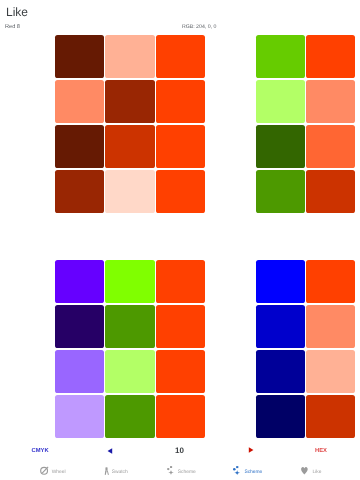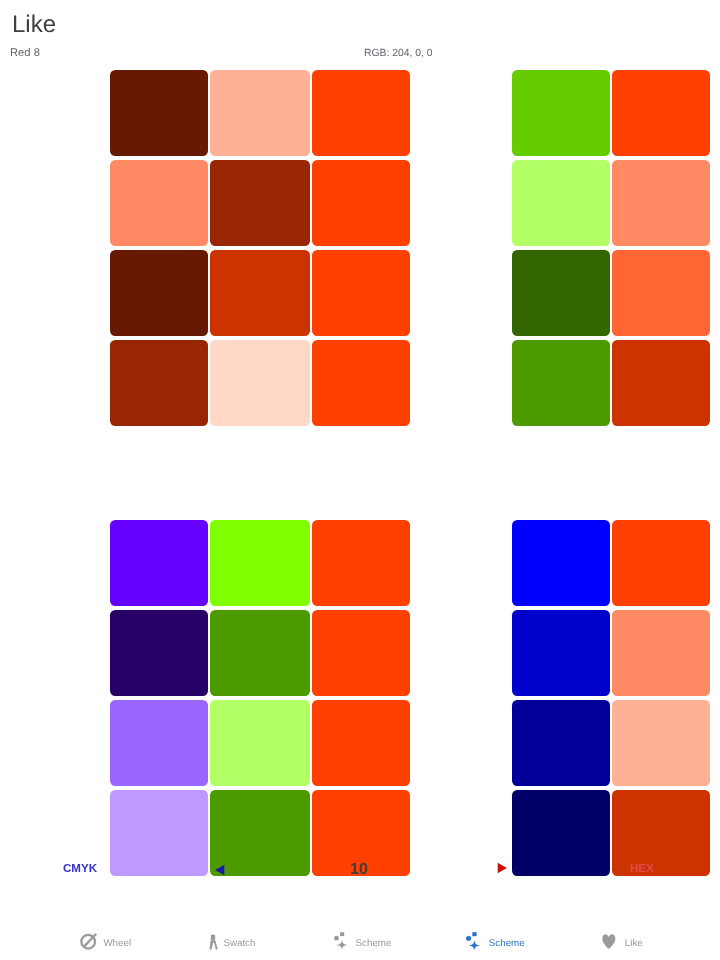--- a/index.html
+++ b/index.html
@@ -8,21 +8,21 @@
   .title{position:absolute;left:6px;top:5px;font-size:12px;color:#3c4043;letter-spacing:0px;}
   .subtitle{position:absolute;left:5px;top:24px;font-size:5.6px;color:#5f6368;}
   .rgblabel{position:absolute;left:182px;top:24px;font-size:5.2px;color:#5f6368;}
   .grid{position:absolute;display:grid;column-gap:1.1px;row-gap:2.6px;height:178px;}
   .grid.cols3{grid-template-columns:repeat(3,1fr);left:55px;width:150px;}
   .grid.cols2{grid-template-columns:repeat(2,1fr);left:256px;width:98.5px;}
   .grid.rows4{grid-template-rows:repeat(4,1fr);}
   .grid.top{top:35px;}
   .grid.bottom{top:260px;}
   .sw{border-radius:2.6px;}
-  .bottombar{position:absolute;left:0;top:424px;width:332px;height:18px;}
+  .bottombar{position:absolute;left:0;top:440px;width:332px;height:18px;}
   .bb-item{position:absolute;font-size:5.8px;font-weight:bold;}
   #bb-left{left:31.5px;top:8px;}
   #bb-prev{left:106.8px;top:7.5px;}
   #bb-count{left:175px;top:5.5px;font-size:8px;color:#3c4043;}
   #bb-next{left:247.8px;top:7.2px;}
   #bb-right{left:315px;top:8px;}
   .tabbar{position:absolute;left:0;top:458px;width:360px;height:22px;}
   .tab{position:absolute;top:0;height:22px;}
   .tab .ic{position:absolute;display:block;}
   .tab .ic svg{display:block;}

